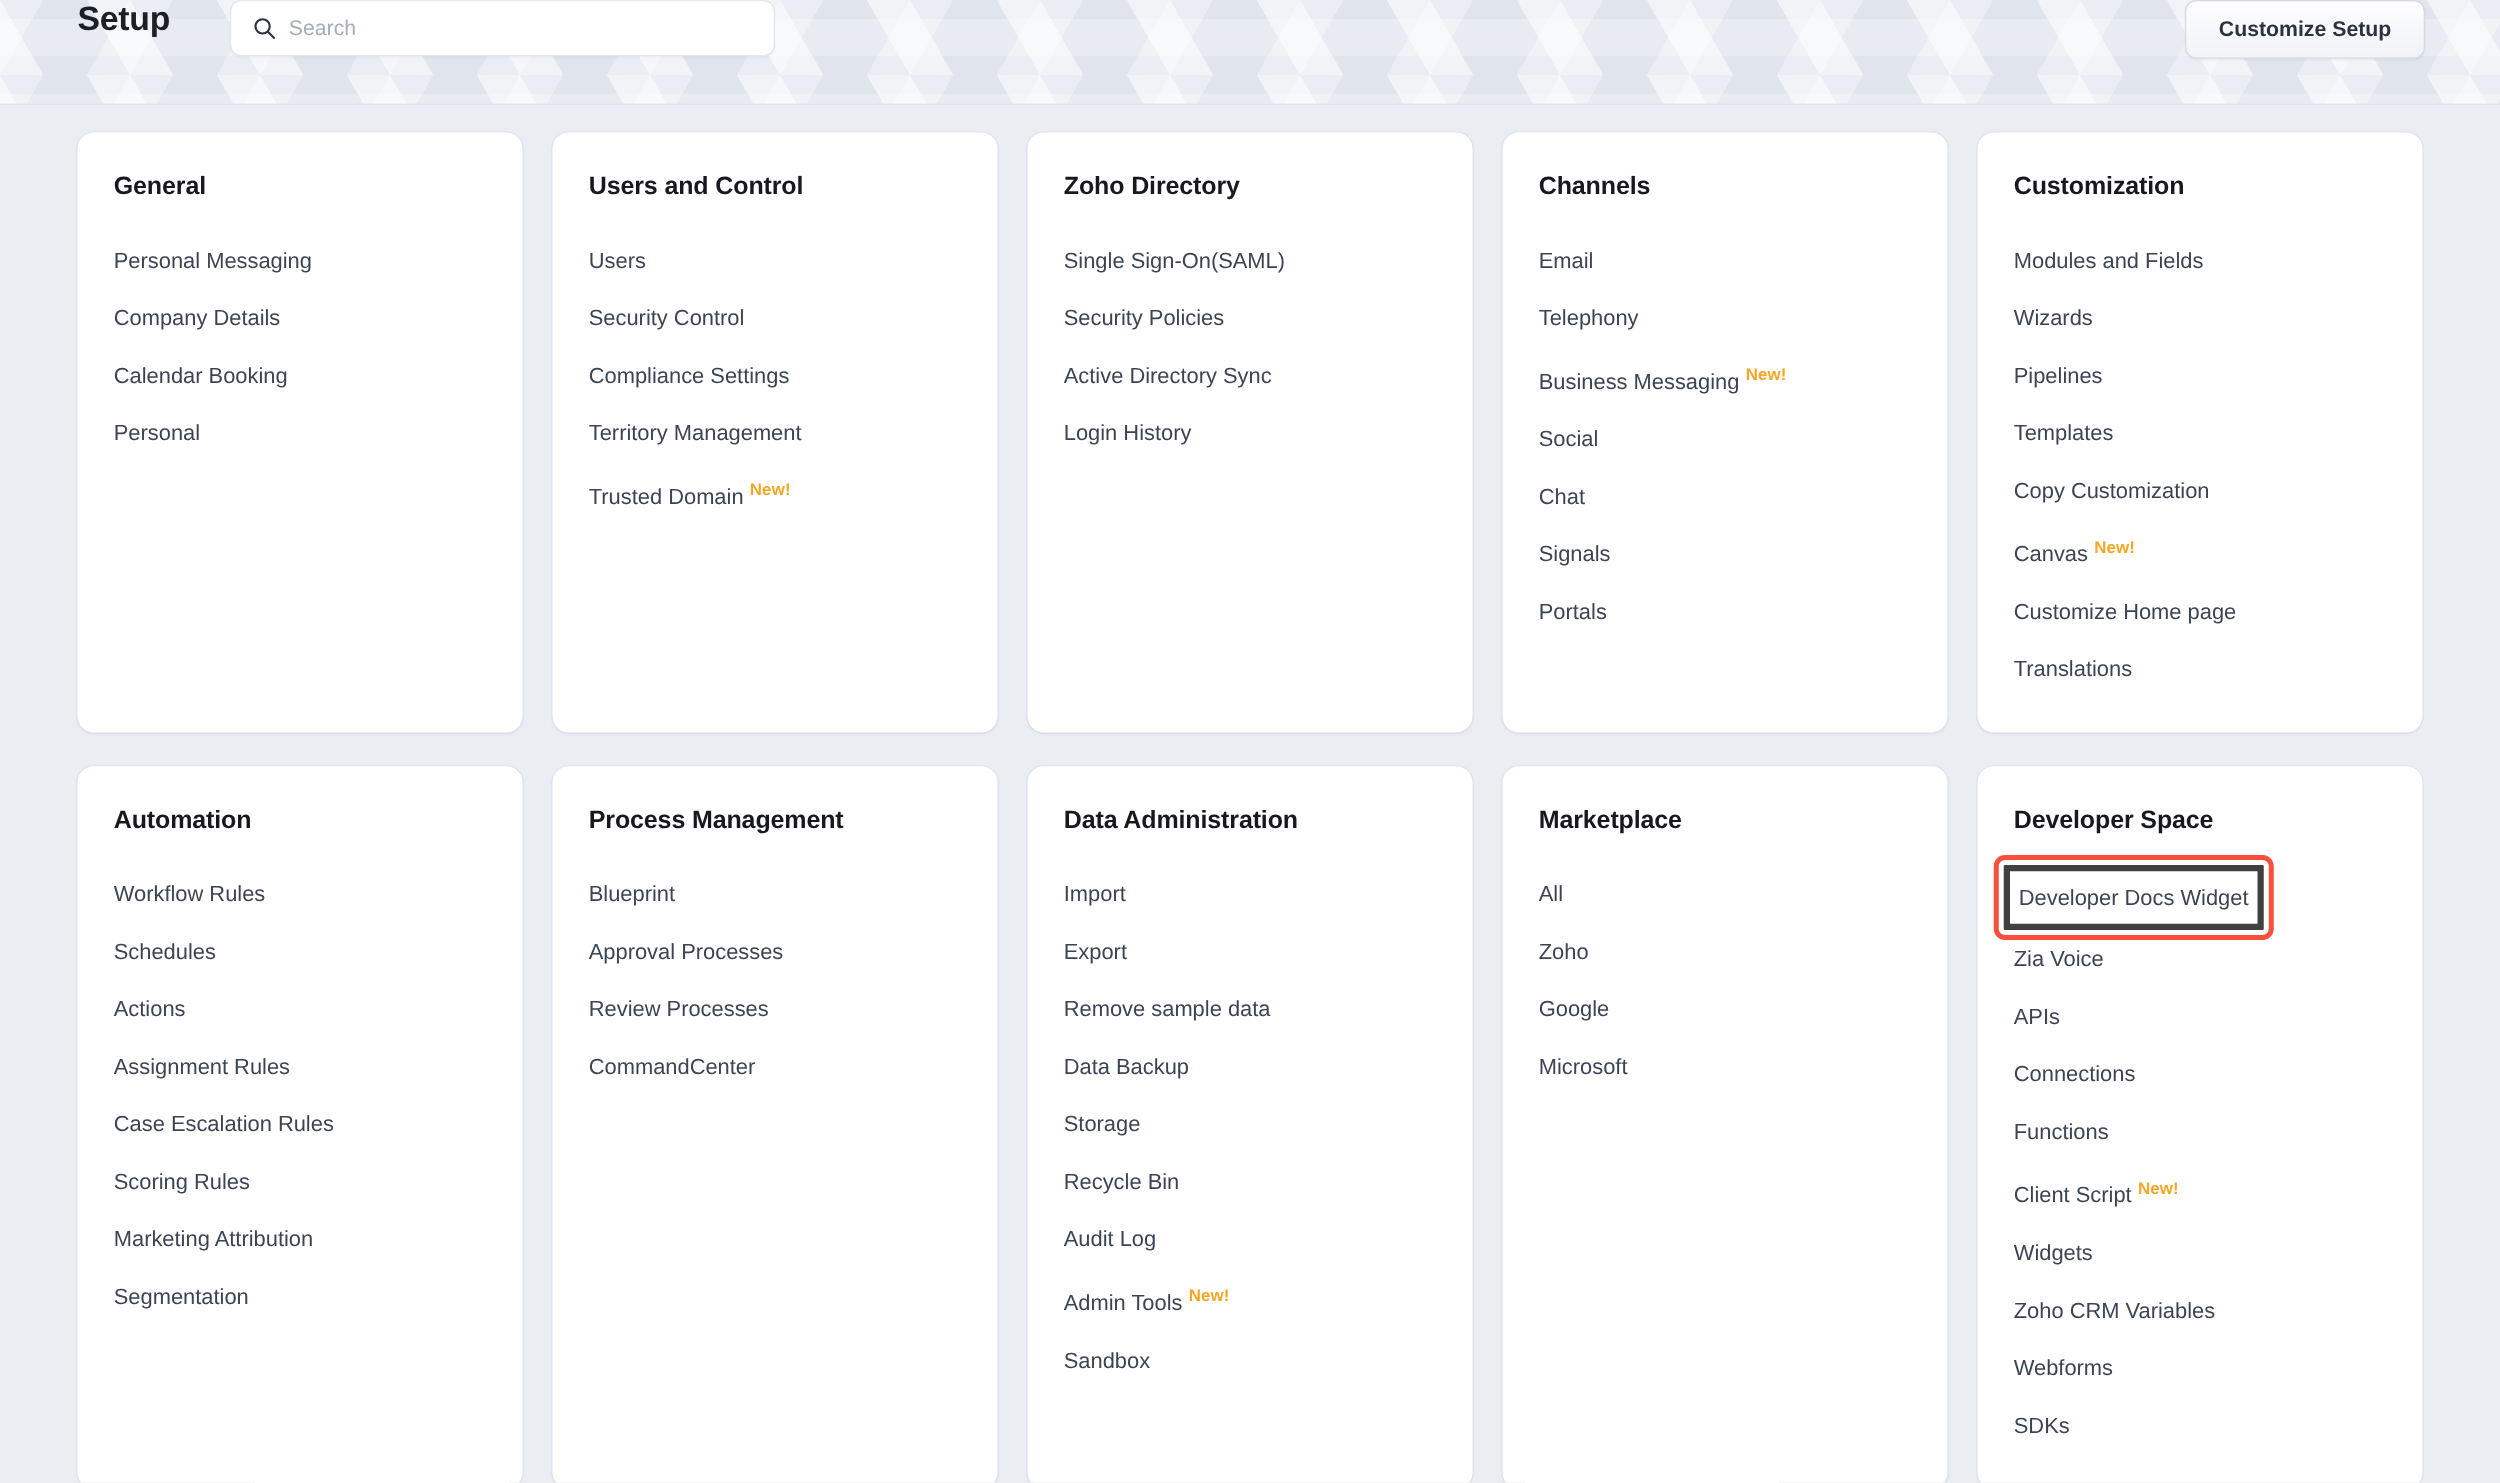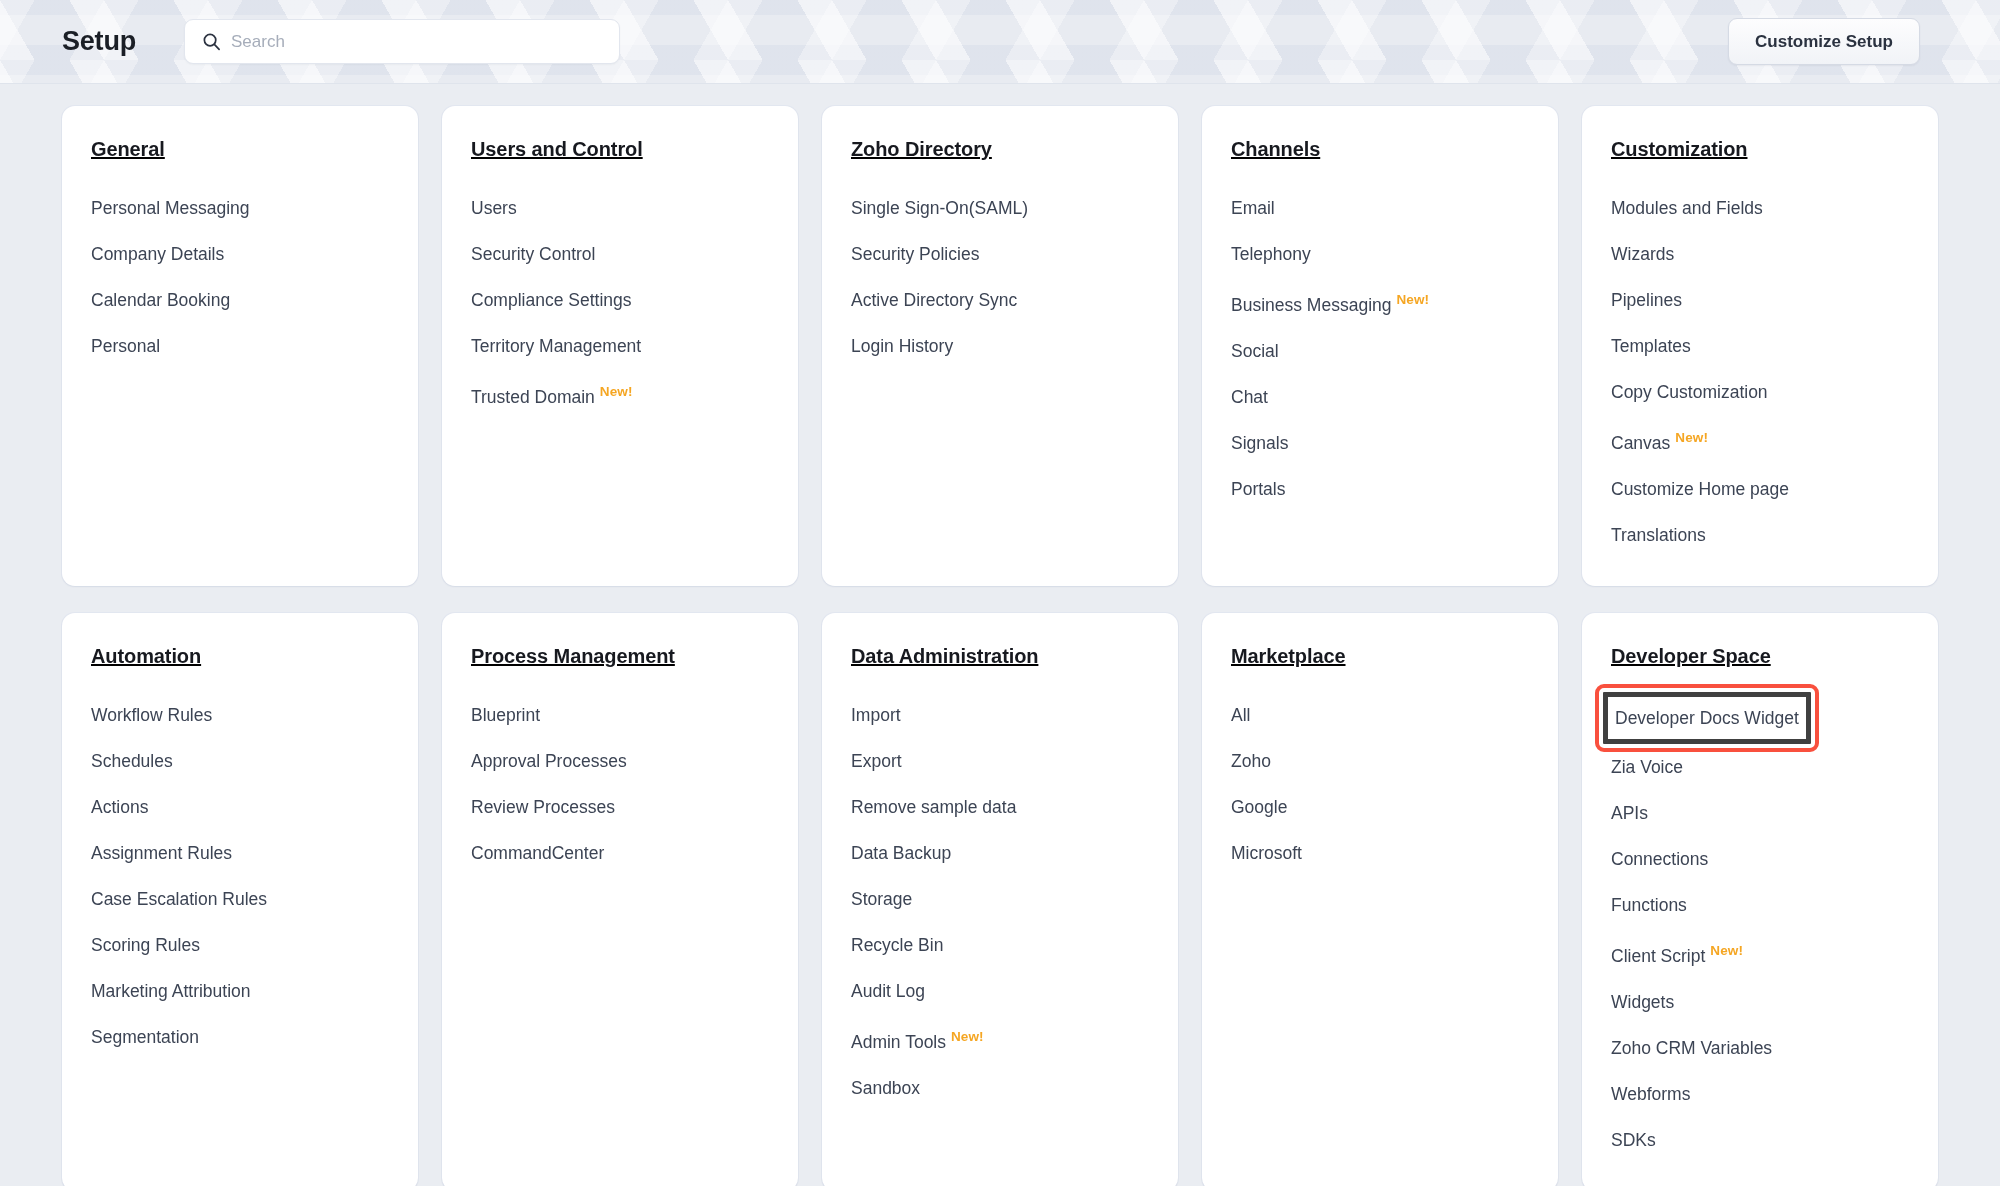--- a/index.html
+++ b/index.html
@@ -22,22 +22,21 @@
     position: relative;
     height: 84px;
     background-color: #e8ebf1;
     background-image:
       linear-gradient(60deg, rgba(255,255,255,.55) 25%, transparent 25%, transparent 75%, rgba(255,255,255,.55) 75%),
       linear-gradient(-60deg, rgba(255,255,255,.35) 25%, transparent 25%, transparent 75%, rgba(255,255,255,.35) 75%),
       linear-gradient(0deg, rgba(214,221,233,.5) 25%, transparent 25%, transparent 75%, rgba(214,221,233,.5) 75%);
     background-size: 104px 60px, 104px 60px, 52px 60px;
     background-position: 0 0, 0 0, 26px 0;
     display: flex;
-    align-items: center;
-    padding: 0 80px 0 62px;
+    padding: 0 60px 0 62px;
     border-bottom: 1px solid #dfe4ec;
   }
 
   .page-title {
     font-size: 27px;
     font-weight: bold;
     color: #1b1f26;
     letter-spacing: -0.2px;
     margin-right: 48px;
     white-space: nowrap;
@@ -105,21 +104,20 @@
     grid-template-columns: repeat(5, 1fr);
     gap: 24px;
     margin-bottom: 27px;
   }
 
   .card {
     background: #fff;
     border-radius: 13px;
     padding: 32px 0 28px 29px;
     box-shadow: 0 1px 2px rgba(60,72,96,.07), 0 0 0 1px rgba(225,230,240,.9);
-    text-decoration: underline;
   }
 
   .row-1 .card { min-height: 465px; }
   .row-2 .card { min-height: 558px; }
 
   .card-title {
     font-size: 20px;
     font-weight: bold;
     color: #17191f;
     margin-bottom: 24px;

